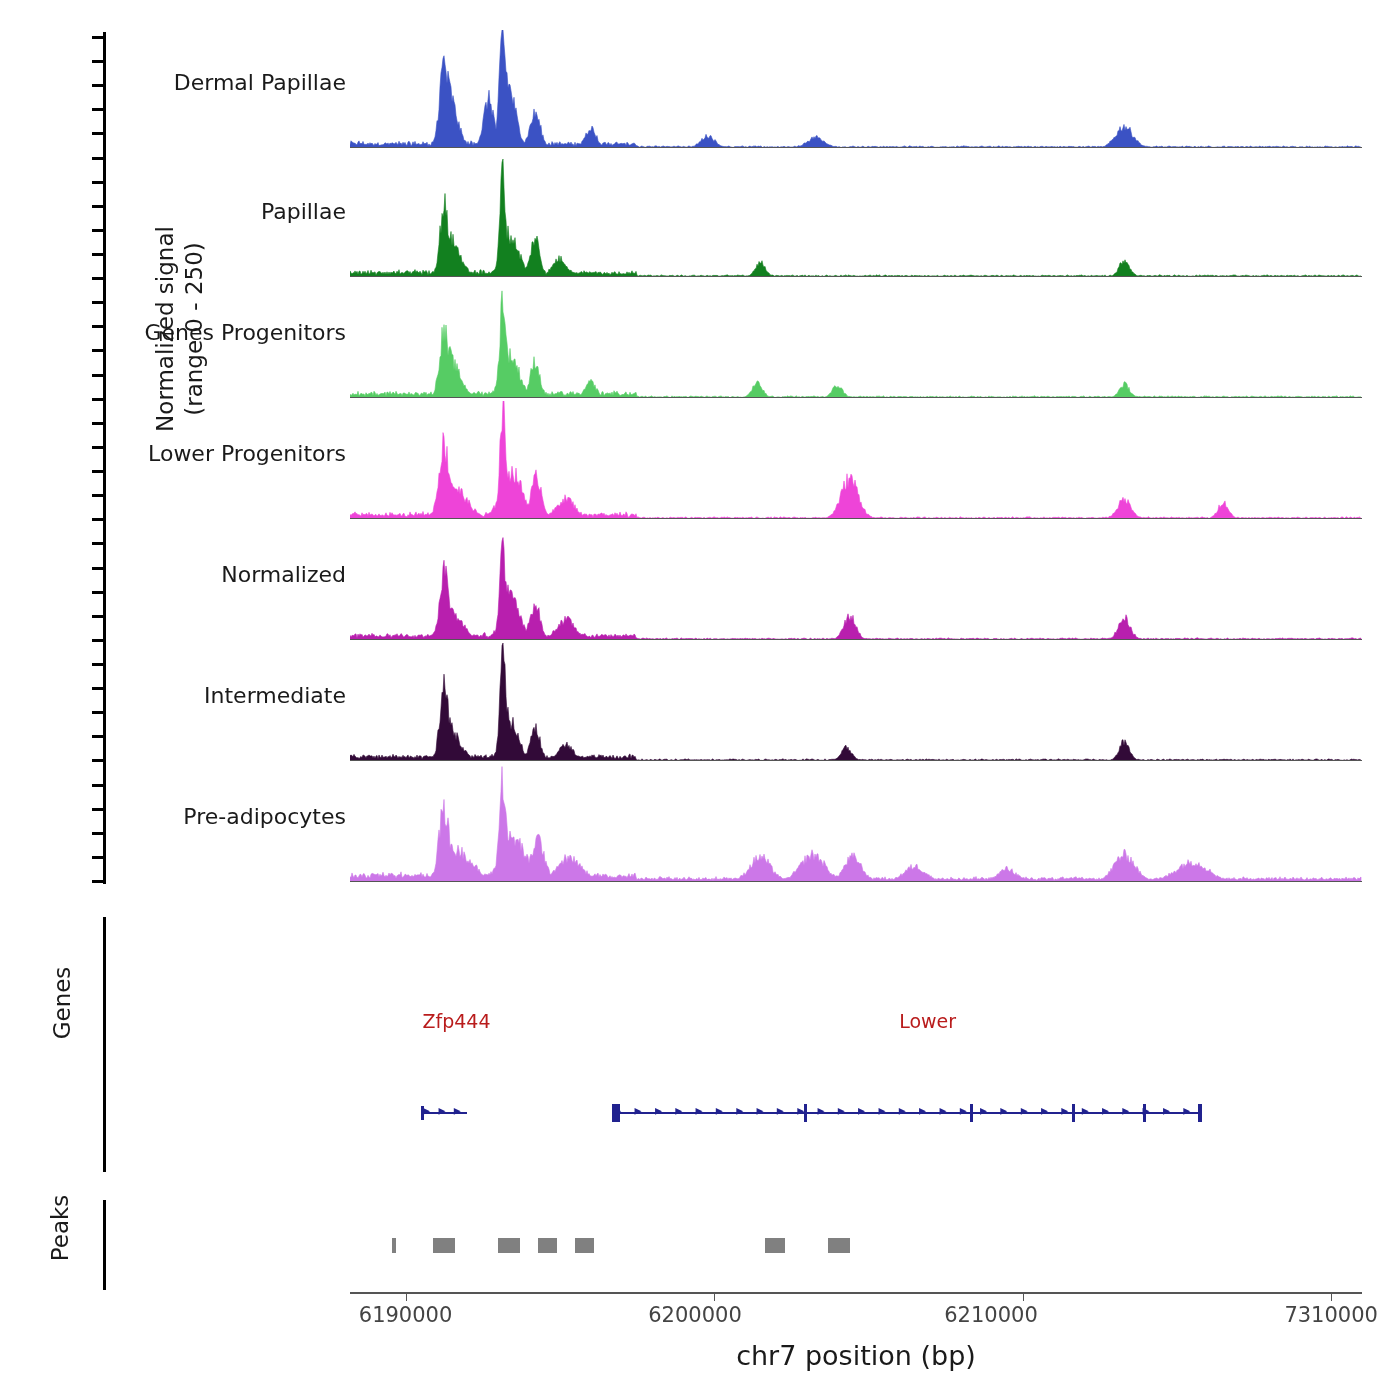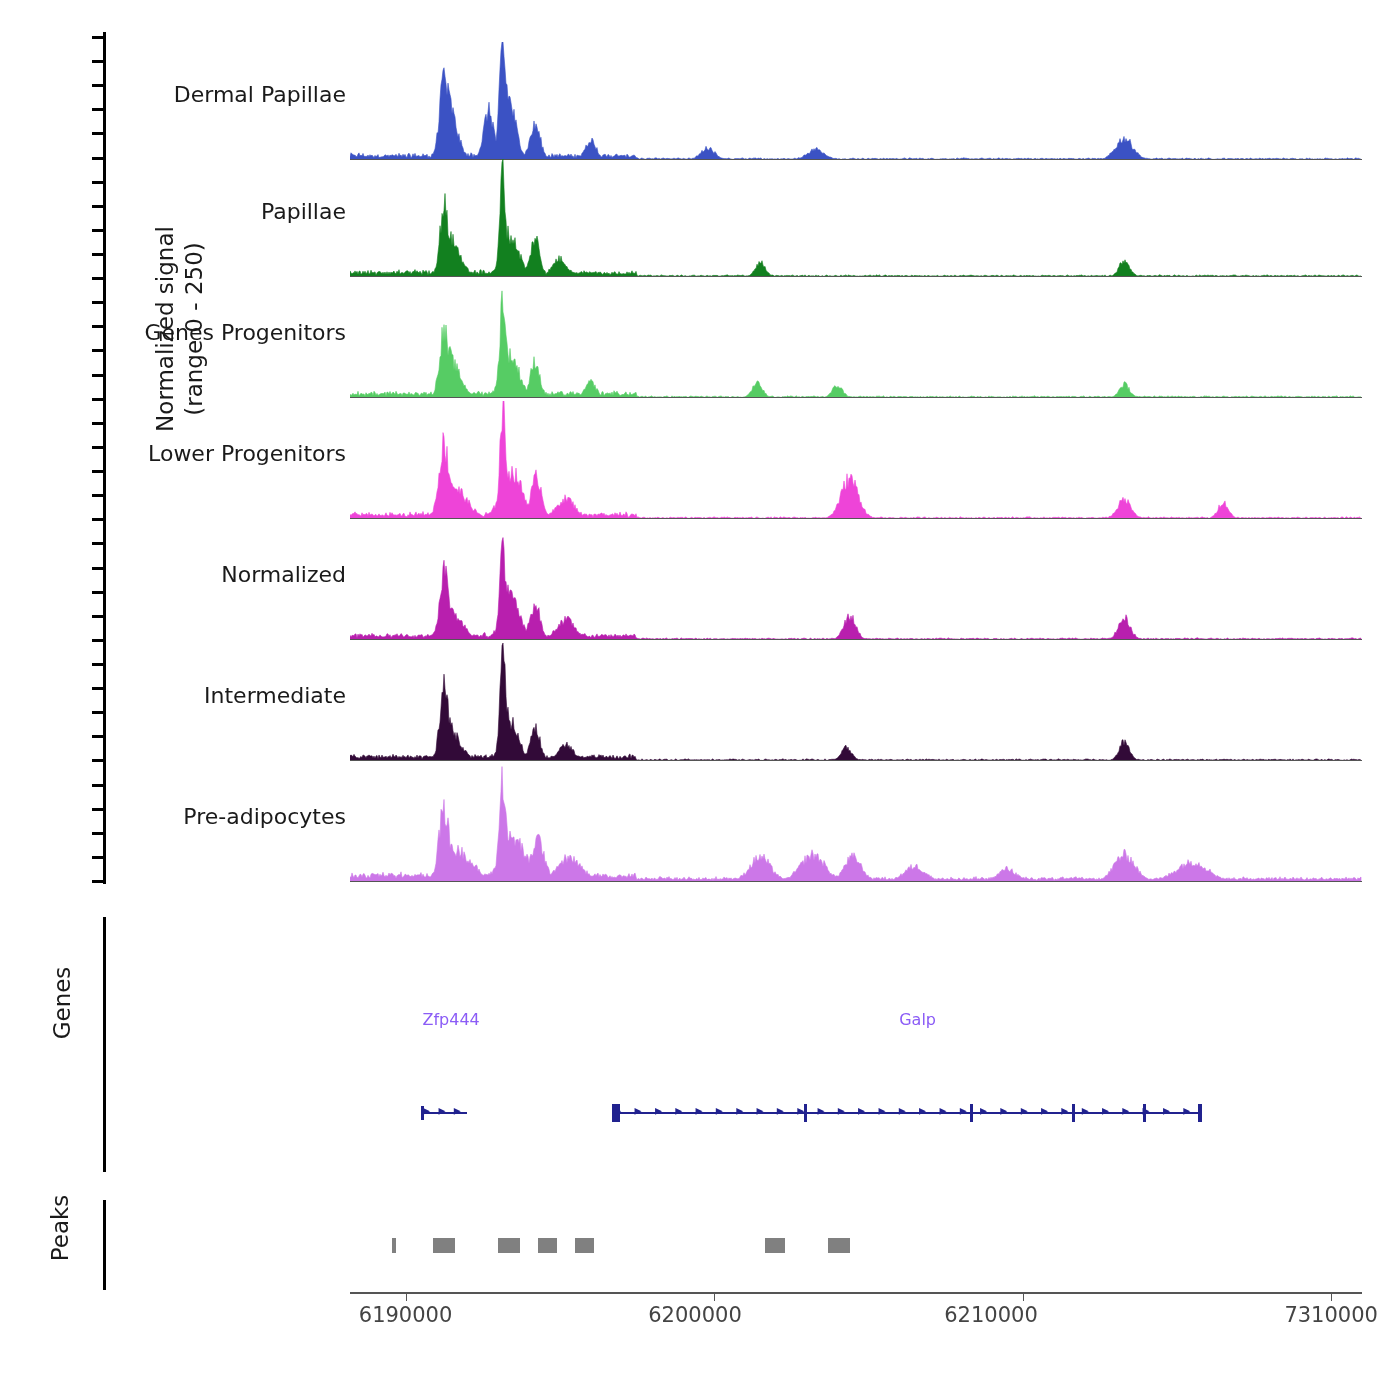--- a/index.html
+++ b/index.html
@@ -107,22 +107,22 @@
   
   .gene-panel {
     position: absolute;
     left: 350px;
     top: 910px;
     width: 1012px;
     height: 265px;
   }
   .gene-name {
     position: absolute;
-    font-size: 16px;
-    color: #8b5cf6;
+    font-size: 19px;
+    color: #b91c1c;
     white-space: nowrap;
   }
   .gene-model {
     position: absolute;
     height: 26px;
   }
   .gene-line {
     position: absolute;
     left: 0;
     top: 12px;
@@ -243,21 +243,21 @@
       <div class="tickmark" style="left: 92px; top: 735.314px;"></div>
       <div class="tickmark" style="left: 92px; top: 759.429px;"></div>
       <div class="tickmark" style="left: 92px; top: 783.543px;"></div>
       <div class="tickmark" style="left: 92px; top: 807.657px;"></div>
       <div class="tickmark" style="left: 92px; top: 831.771px;"></div>
       <div class="tickmark" style="left: 92px; top: 855.886px;"></div>
       <div class="tickmark" style="left: 92px; top: 880px;"></div>
     </div>
 
   <div id="tracks">
-      <div class="track" style="top: 42px;">
+      <div class="track" style="top: 30px;">
         <div class="track-label">Dermal Papillae</div>
         <svg class="track-canvas" viewBox="0 0 1012 118" preserveAspectRatio="none">
           <path d="M 0 118 L 0 114.69 L 1 110.77 L 2 112.12 L 3 112.42 L 4 113.34 L 5 113.05 L 6 114.49 L 7 114.80 L 8 112.15 L 9 110.87 L 10 113.98 L 11 112.97 L 12 114.07 L 13 111.38 L 14 114.34 L 15 114.62 L 16 114.16 L 17 114.53 L 18 113.05 L 19 114.78 L 20 112.66 L 21 113.97 L 22 113.00 L 23 114.46 L 24 115.42 L 25 113.42 L 26 114.50 L 27 114.04 L 28 112.57 L 29 115.82 L 30 115.09 L 31 115.20 L 32 114.61 L 33 114.89 L 34 114.12 L 35 112.70 L 36 113.36 L 37 113.99 L 38 112.90 L 39 114.67 L 40 113.09 L 41 113.77 L 42 112.81 L 43 113.08 L 44 114.08 L 45 113.53 L 46 112.35 L 47 113.91 L 48 114.45 L 49 111.19 L 50 113.66 L 51 113.05 L 52 114.64 L 53 112.25 L 54 113.76 L 55 112.40 L 56 114.77 L 57 115.47 L 58 112.07 L 59 111.14 L 60 112.69 L 61 115.66 L 62 114.48 L 63 111.80 L 64 114.13 L 65 111.37 L 66 114.38 L 67 114.01 L 68 113.89 L 69 113.38 L 70 115.09 L 71 114.28 L 72 114.53 L 73 111.71 L 74 113.67 L 75 113.52 L 76 113.51 L 77 112.19 L 78 115.64 L 79 113.94 L 80 115.39 L 81 115.11 L 82 111.75 L 83 112.35 L 84 109.56 L 85 106.91 L 86 100.54 L 87 90.58 L 88 91.33 L 89 79.61 L 90 56.82 L 91 42.80 L 92 37.36 L 93 28.35 L 94 25.75 L 95 34.30 L 96 41.43 L 97 53.30 L 98 41.09 L 99 47.95 L 100 52.51 L 101 56.86 L 102 71.79 L 103 65.59 L 104 71.53 L 105 74.90 L 106 85.35 L 107 90.68 L 108 95.05 L 109 91.67 L 110 100.97 L 111 98.03 L 112 103.65 L 113 106.03 L 114 110.59 L 115 110.31 L 116 111.38 L 117 114.19 L 118 111.45 L 119 114.61 L 120 113.38 L 121 110.75 L 122 111.85 L 123 115.51 L 124 112.17 L 125 114.07 L 126 113.31 L 127 113.76 L 128 112.22 L 129 110.11 L 130 106.43 L 131 104.27 L 132 99.79 L 133 89.70 L 134 82.87 L 135 75.56 L 136 72.25 L 137 79.87 L 138 69.83 L 139 60.15 L 140 74.11 L 141 74.08 L 142 85.57 L 143 79.96 L 144 86.38 L 145 92.34 L 146 99.58 L 147 88.80 L 148 71.49 L 149 47.48 L 150 27.01 L 151 8.68 L 152 0.00 L 153 0.00 L 154 14.57 L 155 26.74 L 156 41.70 L 157 42.47 L 158 57.81 L 159 54.09 L 160 54.77 L 161 60.66 L 162 67.42 L 163 74.26 L 164 67.27 L 165 80.84 L 166 77.86 L 167 85.17 L 168 91.14 L 169 95.77 L 170 103.26 L 171 107.48 L 172 109.16 L 173 110.47 L 174 112.55 L 175 112.19 L 176 108.82 L 177 107.51 L 178 106.33 L 179 99.41 L 180 95.45 L 181 93.47 L 182 92.64 L 183 88.62 L 184 78.98 L 185 87.22 L 186 81.80 L 187 85.22 L 188 90.56 L 189 89.33 L 190 96.65 L 191 95.22 L 192 106.40 L 193 104.89 L 194 110.22 L 195 111.14 L 196 113.97 L 197 114.79 L 198 114.67 L 199 112.83 L 200 114.72 L 201 115.60 L 202 111.54 L 203 112.92 L 204 115.25 L 205 112.53 L 206 114.16 L 207 112.35 L 208 115.36 L 209 112.63 L 210 111.71 L 211 114.43 L 212 113.53 L 213 114.16 L 214 114.10 L 215 113.53 L 216 113.86 L 217 114.27 L 218 112.29 L 219 112.39 L 220 114.37 L 221 112.05 L 222 114.39 L 223 113.91 L 224 115.97 L 225 112.25 L 226 115.96 L 227 113.19 L 228 113.46 L 229 113.81 L 230 113.84 L 231 114.14 L 232 111.16 L 233 110.13 L 234 108.23 L 235 107.20 L 236 102.93 L 237 104.56 L 238 103.55 L 239 100.38 L 240 101.07 L 241 100.51 L 242 96.01 L 243 97.72 L 244 102.21 L 245 104.66 L 246 107.60 L 247 105.50 L 248 110.70 L 249 112.79 L 250 113.04 L 251 114.82 L 252 115.03 L 253 112.83 L 254 112.94 L 255 111.98 L 256 113.66 L 257 114.75 L 258 112.49 L 259 113.02 L 260 115.25 L 261 113.38 L 262 115.46 L 263 114.49 L 264 114.30 L 265 113.23 L 266 112.28 L 267 112.19 L 268 114.17 L 269 113.80 L 270 113.94 L 271 113.10 L 272 113.73 L 273 113.62 L 274 113.49 L 275 113.21 L 276 115.40 L 277 112.14 L 278 113.21 L 279 115.06 L 280 115.28 L 281 114.23 L 282 114.00 L 283 113.32 L 284 113.14 L 285 113.63 L 286 115.47 L 287 115.87 L 288 116.10 L 289 117.01 L 290 117.19 L 291 116.35 L 292 115.95 L 293 116.65 L 294 116.69 L 295 117.48 L 296 117.10 L 297 116.54 L 298 116.10 L 299 116.44 L 300 115.94 L 301 117.15 L 302 116.52 L 303 116.88 L 304 116.78 L 305 115.79 L 306 115.96 L 307 116.02 L 308 117.38 L 309 115.96 L 310 117.39 L 311 116.66 L 312 116.60 L 313 115.95 L 314 116.23 L 315 116.83 L 316 116.84 L 317 116.21 L 318 116.58 L 319 116.56 L 320 116.74 L 321 117.00 L 322 116.83 L 323 116.74 L 324 115.94 L 325 116.76 L 326 116.84 L 327 116.61 L 328 115.86 L 329 116.19 L 330 116.66 L 331 116.74 L 332 117.28 L 333 116.42 L 334 116.39 L 335 116.95 L 336 116.89 L 337 117.36 L 338 116.31 L 339 115.91 L 340 116.46 L 341 117.02 L 342 116.66 L 343 116.05 L 344 116.41 L 345 115.76 L 346 114.34 L 347 113.75 L 348 114.20 L 349 112.29 L 350 111.65 L 351 110.63 L 352 108.37 L 353 109.90 L 354 109.30 L 355 107.69 L 356 104.30 L 357 106.66 L 358 108.20 L 359 108.02 L 360 105.73 L 361 105.64 L 362 108.30 L 363 110.11 L 364 111.53 L 365 109.56 L 366 110.93 L 367 112.76 L 368 114.58 L 369 114.34 L 370 115.49 L 371 115.94 L 372 116.02 L 373 116.56 L 374 116.40 L 375 116.73 L 376 116.45 L 377 116.88 L 378 116.17 L 379 116.02 L 380 116.77 L 381 117.05 L 382 117.20 L 383 117.42 L 384 117.20 L 385 116.17 L 386 117.00 L 387 116.13 L 388 116.91 L 389 116.24 L 390 117.13 L 391 116.09 L 392 116.41 L 393 115.75 L 394 117.28 L 395 116.70 L 396 116.77 L 397 117.17 L 398 117.43 L 399 116.08 L 400 116.30 L 401 116.48 L 402 117.04 L 403 115.91 L 404 116.39 L 405 115.85 L 406 116.34 L 407 116.89 L 408 116.02 L 409 116.35 L 410 116.52 L 411 115.85 L 412 117.41 L 413 117.49 L 414 116.54 L 415 116.83 L 416 117.51 L 417 116.57 L 418 117.01 L 419 117.26 L 420 116.58 L 421 117.21 L 422 116.40 L 423 117.22 L 424 116.96 L 425 116.92 L 426 117.08 L 427 117.06 L 428 116.20 L 429 117.37 L 430 117.30 L 431 116.64 L 432 116.91 L 433 116.70 L 434 116.37 L 435 116.75 L 436 117.35 L 437 116.91 L 438 116.62 L 439 116.69 L 440 116.96 L 441 117.10 L 442 116.99 L 443 117.00 L 444 116.57 L 445 115.91 L 446 116.88 L 447 116.85 L 448 115.74 L 449 115.86 L 450 116.15 L 451 115.65 L 452 115.42 L 453 114.53 L 454 112.99 L 455 112.99 L 456 113.20 L 457 111.73 L 458 111.10 L 459 111.76 L 460 110.74 L 461 108.73 L 462 106.92 L 463 108.89 L 464 106.67 L 465 108.42 L 466 106.07 L 467 105.50 L 468 107.91 L 469 107.67 L 470 108.10 L 471 109.90 L 472 110.64 L 473 111.62 L 474 110.75 L 475 112.34 L 476 112.99 L 477 114.22 L 478 113.88 L 479 114.98 L 480 114.99 L 481 115.25 L 482 115.76 L 483 116.45 L 484 116.50 L 485 116.41 L 486 116.35 L 487 116.82 L 488 117.32 L 489 116.45 L 490 117.13 L 491 117.49 L 492 117.35 L 493 116.65 L 494 117.25 L 495 116.50 L 496 117.33 L 497 117.40 L 498 117.29 L 499 117.18 L 500 116.48 L 501 116.77 L 502 116.57 L 503 115.93 L 504 116.55 L 505 116.79 L 506 117.25 L 507 117.33 L 508 116.17 L 509 117.17 L 510 117.04 L 511 117.28 L 512 116.48 L 513 116.11 L 514 116.88 L 515 117.22 L 516 117.32 L 517 117.15 L 518 116.06 L 519 116.69 L 520 117.03 L 521 116.96 L 522 116.56 L 523 116.24 L 524 116.83 L 525 116.10 L 526 116.77 L 527 116.49 L 528 117.23 L 529 117.36 L 530 116.71 L 531 116.62 L 532 117.36 L 533 116.48 L 534 116.13 L 535 117.21 L 536 116.80 L 537 116.36 L 538 116.97 L 539 116.89 L 540 116.25 L 541 117.10 L 542 116.43 L 543 116.75 L 544 116.54 L 545 117.18 L 546 116.45 L 547 116.44 L 548 117.16 L 549 117.06 L 550 117.30 L 551 116.83 L 552 117.18 L 553 116.30 L 554 116.40 L 555 115.84 L 556 116.83 L 557 117.25 L 558 117.11 L 559 116.06 L 560 115.84 L 561 116.62 L 562 116.53 L 563 117.18 L 564 116.29 L 565 117.02 L 566 116.20 L 567 116.58 L 568 117.41 L 569 116.33 L 570 116.13 L 571 116.47 L 572 116.69 L 573 116.13 L 574 117.23 L 575 117.22 L 576 117.08 L 577 117.44 L 578 116.37 L 579 117.25 L 580 116.71 L 581 116.37 L 582 116.25 L 583 116.60 L 584 117.01 L 585 117.36 L 586 117.27 L 587 117.23 L 588 117.19 L 589 117.40 L 590 116.91 L 591 116.75 L 592 116.97 L 593 116.38 L 594 117.08 L 595 116.51 L 596 116.71 L 597 117.06 L 598 117.27 L 599 117.22 L 600 116.65 L 601 117.35 L 602 116.40 L 603 117.27 L 604 116.36 L 605 117.50 L 606 117.29 L 607 115.81 L 608 116.67 L 609 116.62 L 610 117.19 L 611 115.97 L 612 116.57 L 613 116.12 L 614 115.69 L 615 116.38 L 616 116.05 L 617 116.54 L 618 116.51 L 619 116.54 L 620 117.39 L 621 116.69 L 622 116.88 L 623 116.87 L 624 117.29 L 625 116.40 L 626 117.00 L 627 116.48 L 628 117.34 L 629 116.89 L 630 116.59 L 631 116.21 L 632 115.97 L 633 116.47 L 634 116.88 L 635 116.88 L 636 116.89 L 637 116.74 L 638 116.39 L 639 116.42 L 640 116.06 L 641 116.63 L 642 117.32 L 643 117.08 L 644 116.32 L 645 117.46 L 646 116.54 L 647 117.32 L 648 115.94 L 649 115.98 L 650 116.59 L 651 117.39 L 652 116.22 L 653 116.39 L 654 117.31 L 655 116.60 L 656 116.60 L 657 116.39 L 658 116.82 L 659 116.99 L 660 116.58 L 661 117.18 L 662 117.27 L 663 117.33 L 664 116.38 L 665 117.20 L 666 116.43 L 667 116.64 L 668 116.25 L 669 116.33 L 670 116.68 L 671 116.48 L 672 116.39 L 673 117.34 L 674 116.54 L 675 116.31 L 676 116.89 L 677 116.76 L 678 116.10 L 679 116.42 L 680 116.97 L 681 116.30 L 682 117.26 L 683 117.27 L 684 116.90 L 685 116.24 L 686 116.71 L 687 117.43 L 688 116.53 L 689 117.52 L 690 116.60 L 691 116.54 L 692 116.16 L 693 116.61 L 694 117.14 L 695 116.88 L 696 116.37 L 697 116.63 L 698 116.92 L 699 116.69 L 700 117.03 L 701 116.52 L 702 116.57 L 703 116.75 L 704 116.89 L 705 116.58 L 706 117.44 L 707 116.39 L 708 117.12 L 709 117.24 L 710 116.03 L 711 116.87 L 712 117.14 L 713 116.76 L 714 116.33 L 715 116.88 L 716 116.86 L 717 117.09 L 718 116.85 L 719 116.01 L 720 116.83 L 721 116.14 L 722 116.84 L 723 116.47 L 724 116.68 L 725 117.21 L 726 116.99 L 727 117.32 L 728 116.94 L 729 116.28 L 730 116.58 L 731 116.94 L 732 117.36 L 733 116.15 L 734 117.04 L 735 117.34 L 736 116.56 L 737 116.78 L 738 116.02 L 739 116.20 L 740 116.67 L 741 117.40 L 742 116.48 L 743 116.29 L 744 116.73 L 745 116.15 L 746 117.06 L 747 117.06 L 748 116.17 L 749 116.65 L 750 116.85 L 751 116.20 L 752 116.88 L 753 116.72 L 754 116.36 L 755 116.39 L 756 115.08 L 757 114.69 L 758 113.47 L 759 113.65 L 760 111.11 L 761 111.15 L 762 109.69 L 763 109.51 L 764 107.31 L 765 107.47 L 766 106.07 L 767 105.80 L 768 100.78 L 769 101.09 L 770 96.58 L 771 100.71 L 772 101.04 L 773 97.78 L 774 94.40 L 775 100.57 L 776 96.57 L 777 99.58 L 778 98.96 L 779 99.09 L 780 97.15 L 781 101.73 L 782 106.51 L 783 107.51 L 784 107.21 L 785 107.44 L 786 110.34 L 787 111.03 L 788 110.61 L 789 112.68 L 790 112.99 L 791 114.97 L 792 115.12 L 793 115.78 L 794 115.76 L 795 116.21 L 796 116.40 L 797 116.15 L 798 116.66 L 799 116.63 L 800 116.86 L 801 117.23 L 802 117.16 L 803 117.00 L 804 116.40 L 805 116.92 L 806 116.10 L 807 116.02 L 808 117.30 L 809 116.46 L 810 116.66 L 811 116.43 L 812 116.08 L 813 116.91 L 814 117.31 L 815 116.66 L 816 117.26 L 817 116.82 L 818 116.43 L 819 115.98 L 820 116.37 L 821 116.83 L 822 116.90 L 823 116.51 L 824 116.75 L 825 116.45 L 826 116.68 L 827 117.00 L 828 116.81 L 829 117.19 L 830 116.58 L 831 117.18 L 832 116.12 L 833 116.42 L 834 117.41 L 835 116.81 L 836 116.34 L 837 115.96 L 838 116.87 L 839 116.11 L 840 116.66 L 841 116.76 L 842 117.06 L 843 117.32 L 844 116.87 L 845 116.12 L 846 117.16 L 847 117.45 L 848 116.45 L 849 117.12 L 850 117.03 L 851 115.92 L 852 116.88 L 853 116.65 L 854 117.14 L 855 117.34 L 856 116.44 L 857 117.25 L 858 115.93 L 859 116.06 L 860 116.59 L 861 116.78 L 862 117.39 L 863 117.27 L 864 117.44 L 865 117.23 L 866 117.14 L 867 116.92 L 868 116.63 L 869 117.34 L 870 116.75 L 871 117.38 L 872 116.38 L 873 116.45 L 874 116.05 L 875 116.43 L 876 117.46 L 877 117.03 L 878 116.62 L 879 116.45 L 880 116.66 L 881 116.41 L 882 116.85 L 883 116.81 L 884 117.26 L 885 116.68 L 886 116.53 L 887 117.11 L 888 116.05 L 889 117.32 L 890 116.99 L 891 116.50 L 892 116.62 L 893 116.45 L 894 117.34 L 895 117.37 L 896 116.43 L 897 116.61 L 898 116.80 L 899 117.26 L 900 116.27 L 901 116.04 L 902 117.14 L 903 116.84 L 904 117.38 L 905 116.55 L 906 116.94 L 907 116.57 L 908 117.36 L 909 116.40 L 910 116.05 L 911 116.91 L 912 116.87 L 913 116.31 L 914 117.40 L 915 116.38 L 916 116.91 L 917 116.67 L 918 116.43 L 919 116.49 L 920 116.08 L 921 117.30 L 922 116.64 L 923 116.70 L 924 116.48 L 925 117.00 L 926 116.26 L 927 116.40 L 928 116.52 L 929 116.69 L 930 117.00 L 931 116.87 L 932 117.42 L 933 115.92 L 934 116.29 L 935 116.67 L 936 117.08 L 937 116.43 L 938 117.21 L 939 117.23 L 940 116.93 L 941 116.26 L 942 116.67 L 943 115.98 L 944 117.07 L 945 116.38 L 946 117.06 L 947 117.49 L 948 117.37 L 949 117.35 L 950 116.41 L 951 117.13 L 952 116.52 L 953 117.10 L 954 117.34 L 955 117.31 L 956 116.73 L 957 115.92 L 958 117.28 L 959 116.45 L 960 116.14 L 961 117.49 L 962 116.68 L 963 117.17 L 964 117.50 L 965 116.71 L 966 117.52 L 967 116.66 L 968 116.87 L 969 117.28 L 970 116.48 L 971 117.37 L 972 116.95 L 973 117.02 L 974 117.41 L 975 115.87 L 976 116.53 L 977 116.20 L 978 116.45 L 979 116.78 L 980 116.75 L 981 116.86 L 982 116.71 L 983 117.50 L 984 117.24 L 985 116.98 L 986 116.73 L 987 117.40 L 988 117.30 L 989 116.85 L 990 116.64 L 991 117.04 L 992 116.60 L 993 116.39 L 994 117.36 L 995 116.30 L 996 117.41 L 997 115.98 L 998 115.90 L 999 117.03 L 1000 116.20 L 1001 116.83 L 1002 116.18 L 1003 117.29 L 1004 117.28 L 1005 116.22 L 1006 115.85 L 1007 116.67 L 1008 116.18 L 1009 116.46 L 1010 116.91 L 1011 117.13 L 1011 118 Z" fill="#3b52c4" stroke="#3b52c4" stroke-width="0.6"></path>
         </svg>
         <div class="baseline"></div>
       </div>
       <div class="track" style="top: 159px;">
         <div class="track-label">Papillae</div>
         <svg class="track-canvas" viewBox="0 0 1012 118" preserveAspectRatio="none">
           <path d="M 0 118 L 0 111.93 L 1 113.81 L 2 114.81 L 3 113.76 L 4 113.91 L 5 111.91 L 6 113.76 L 7 112.34 L 8 115.19 L 9 112.32 L 10 112.02 L 11 115.37 L 12 114.50 L 13 112.17 L 14 114.34 L 15 112.16 L 16 114.39 L 17 113.98 L 18 111.43 L 19 114.94 L 20 114.52 L 21 111.17 L 22 113.67 L 23 113.55 L 24 113.63 L 25 112.79 L 26 116.12 L 27 113.98 L 28 112.76 L 29 112.81 L 30 112.39 L 31 113.87 L 32 114.52 L 33 113.16 L 34 114.66 L 35 113.04 L 36 115.22 L 37 112.76 L 38 115.16 L 39 112.98 L 40 114.99 L 41 112.96 L 42 114.27 L 43 113.00 L 44 112.11 L 45 114.22 L 46 114.82 L 47 112.16 L 48 113.58 L 49 110.67 L 50 114.97 L 51 114.35 L 52 113.13 L 53 114.15 L 54 114.20 L 55 113.14 L 56 112.28 L 57 111.72 L 58 111.93 L 59 113.72 L 60 112.48 L 61 114.96 L 62 113.50 L 63 112.52 L 64 112.46 L 65 110.55 L 66 113.52 L 67 111.70 L 68 113.29 L 69 113.78 L 70 112.16 L 71 113.65 L 72 115.74 L 73 111.09 L 74 113.06 L 75 112.78 L 76 111.40 L 77 113.01 L 78 115.92 L 79 111.54 L 80 115.27 L 81 114.45 L 82 113.27 L 83 112.21 L 84 113.60 L 85 109.77 L 86 108.20 L 87 103.68 L 88 93.92 L 89 85.45 L 90 66.74 L 91 74.52 L 92 54.39 L 93 58.07 L 94 51.28 L 95 34.50 L 96 57.05 L 97 51.22 L 98 75.89 L 99 78.92 L 100 80.49 L 101 72.47 L 102 86.83 L 103 75.22 L 104 86.47 L 105 88.13 L 106 86.48 L 107 87.67 L 108 88.67 L 109 95.98 L 110 97.42 L 111 96.06 L 112 103.74 L 113 102.73 L 114 104.95 L 115 107.06 L 116 107.46 L 117 108.19 L 118 109.50 L 119 113.19 L 120 112.93 L 121 113.45 L 122 113.01 L 123 114.40 L 124 112.86 L 125 111.06 L 126 114.99 L 127 112.89 L 128 114.00 L 129 115.43 L 130 110.95 L 131 110.81 L 132 115.32 L 133 111.47 L 134 111.38 L 135 114.40 L 136 114.19 L 137 114.47 L 138 114.59 L 139 112.75 L 140 114.58 L 141 114.04 L 142 112.60 L 143 112.07 L 144 111.16 L 145 110.29 L 146 107.18 L 147 101.26 L 148 87.65 L 149 71.01 L 150 54.48 L 151 19.44 L 152 3.30 L 153 0.00 L 154 28.82 L 155 52.80 L 156 61.52 L 157 80.55 L 158 66.91 L 159 79.50 L 160 85.48 L 161 76.49 L 162 84.77 L 163 80.75 L 164 84.73 L 165 78.63 L 166 90.51 L 167 90.67 L 168 92.44 L 169 91.77 L 170 100.47 L 171 95.30 L 172 100.38 L 173 102.75 L 174 105.09 L 175 109.41 L 176 108.19 L 177 107.65 L 178 103.84 L 179 101.34 L 180 96.38 L 181 96.54 L 182 83.07 L 183 82.79 L 184 86.87 L 185 79.28 L 186 81.39 L 187 77.02 L 188 81.95 L 189 89.44 L 190 96.75 L 191 101.31 L 192 106.07 L 193 109.66 L 194 111.49 L 195 111.79 L 196 115.44 L 197 113.43 L 198 113.63 L 199 109.96 L 200 111.31 L 201 108.31 L 202 107.93 L 203 105.50 L 204 104.20 L 205 104.73 L 206 99.89 L 207 102.90 L 208 102.36 L 209 96.59 L 210 103.38 L 211 97.12 L 212 102.39 L 213 102.98 L 214 104.55 L 215 105.56 L 216 107.54 L 217 107.51 L 218 110.25 L 219 110.61 L 220 111.72 L 221 111.03 L 222 113.22 L 223 113.10 L 224 113.77 L 225 113.69 L 226 114.20 L 227 113.43 L 228 114.96 L 229 113.61 L 230 114.28 L 231 112.62 L 232 112.98 L 233 114.48 L 234 111.65 L 235 113.35 L 236 113.45 L 237 112.83 L 238 114.33 L 239 113.38 L 240 112.64 L 241 113.86 L 242 113.85 L 243 113.47 L 244 113.40 L 245 113.31 L 246 112.45 L 247 114.73 L 248 113.29 L 249 113.64 L 250 113.01 L 251 113.60 L 252 115.25 L 253 115.24 L 254 113.61 L 255 113.77 L 256 114.99 L 257 113.36 L 258 115.10 L 259 114.11 L 260 115.73 L 261 114.88 L 262 113.14 L 263 114.54 L 264 113.16 L 265 112.66 L 266 114.86 L 267 115.02 L 268 115.26 L 269 112.62 L 270 114.65 L 271 114.65 L 272 115.16 L 273 114.51 L 274 114.86 L 275 114.93 L 276 114.95 L 277 112.82 L 278 114.82 L 279 113.17 L 280 114.81 L 281 113.74 L 282 111.77 L 283 114.16 L 284 113.93 L 285 114.61 L 286 112.34 L 287 116.07 L 288 117.16 L 289 116.81 L 290 116.16 L 291 116.43 L 292 116.75 L 293 116.86 L 294 116.48 L 295 116.17 L 296 116.91 L 297 116.86 L 298 115.93 L 299 116.22 L 300 116.36 L 301 115.96 L 302 117.15 L 303 117.12 L 304 116.78 L 305 117.00 L 306 116.84 L 307 116.42 L 308 116.74 L 309 117.02 L 310 117.13 L 311 115.67 L 312 116.53 L 313 116.27 L 314 116.97 L 315 116.40 L 316 117.19 L 317 116.78 L 318 117.35 L 319 116.74 L 320 116.19 L 321 116.83 L 322 116.23 L 323 116.40 L 324 117.01 L 325 117.41 L 326 116.90 L 327 116.34 L 328 116.34 L 329 117.27 L 330 117.08 L 331 115.93 L 332 116.10 L 333 117.04 L 334 117.34 L 335 116.58 L 336 116.97 L 337 117.46 L 338 117.11 L 339 117.33 L 340 116.59 L 341 117.46 L 342 116.00 L 343 116.63 L 344 115.85 L 345 116.71 L 346 117.11 L 347 117.17 L 348 116.79 L 349 117.09 L 350 116.80 L 351 116.12 L 352 116.64 L 353 116.63 L 354 116.98 L 355 117.33 L 356 116.89 L 357 116.34 L 358 116.55 L 359 117.37 L 360 116.42 L 361 117.22 L 362 117.01 L 363 116.23 L 364 116.57 L 365 116.33 L 366 116.59 L 367 116.34 L 368 116.77 L 369 117.38 L 370 116.97 L 371 116.99 L 372 116.53 L 373 116.84 L 374 116.66 L 375 116.31 L 376 116.36 L 377 115.84 L 378 116.11 L 379 117.09 L 380 116.47 L 381 116.89 L 382 116.48 L 383 116.83 L 384 116.92 L 385 116.27 L 386 117.04 L 387 116.23 L 388 115.88 L 389 116.54 L 390 116.25 L 391 116.80 L 392 116.07 L 393 116.15 L 394 116.54 L 395 117.44 L 396 116.78 L 397 116.96 L 398 116.82 L 399 116.60 L 400 116.33 L 401 115.03 L 402 114.44 L 403 112.28 L 404 111.91 L 405 109.82 L 406 109.71 L 407 105.20 L 408 107.16 L 409 102.45 L 410 104.11 L 411 104.34 L 412 101.69 L 413 106.19 L 414 108.21 L 415 107.33 L 416 111.23 L 417 112.61 L 418 113.54 L 419 113.99 L 420 115.67 L 421 116.14 L 422 116.09 L 423 116.10 L 424 116.93 L 425 117.32 L 426 116.33 L 427 116.46 L 428 116.56 L 429 116.77 L 430 117.17 L 431 116.40 L 432 116.48 L 433 116.95 L 434 117.22 L 435 116.16 L 436 117.29 L 437 115.97 L 438 117.27 L 439 116.02 L 440 117.30 L 441 116.25 L 442 116.63 L 443 115.80 L 444 117.55 L 445 116.71 L 446 117.43 L 447 116.08 L 448 117.33 L 449 117.42 L 450 116.58 L 451 116.86 L 452 116.10 L 453 116.58 L 454 117.17 L 455 115.83 L 456 117.27 L 457 117.21 L 458 117.06 L 459 115.97 L 460 117.35 L 461 116.79 L 462 117.03 L 463 116.75 L 464 117.03 L 465 117.33 L 466 115.92 L 467 117.43 L 468 116.24 L 469 117.01 L 470 117.28 L 471 117.53 L 472 116.50 L 473 117.28 L 474 117.39 L 475 117.05 L 476 116.22 L 477 116.04 L 478 117.04 L 479 117.18 L 480 116.60 L 481 117.24 L 482 116.99 L 483 117.30 L 484 116.91 L 485 116.45 L 486 116.37 L 487 117.09 L 488 117.07 L 489 117.37 L 490 117.11 L 491 115.90 L 492 116.90 L 493 117.21 L 494 116.37 L 495 116.65 L 496 115.69 L 497 117.21 L 498 116.60 L 499 115.80 L 500 116.82 L 501 116.52 L 502 117.32 L 503 116.38 L 504 116.49 L 505 116.70 L 506 117.37 L 507 116.89 L 508 117.26 L 509 117.31 L 510 116.78 L 511 117.28 L 512 116.88 L 513 116.91 L 514 116.88 L 515 116.32 L 516 116.49 L 517 117.26 L 518 116.48 L 519 116.71 L 520 115.82 L 521 116.67 L 522 117.10 L 523 116.64 L 524 116.25 L 525 117.13 L 526 116.24 L 527 115.81 L 528 117.10 L 529 115.74 L 530 116.49 L 531 117.33 L 532 117.33 L 533 116.89 L 534 116.60 L 535 116.07 L 536 116.04 L 537 117.11 L 538 117.20 L 539 116.31 L 540 117.05 L 541 116.62 L 542 116.57 L 543 116.86 L 544 117.27 L 545 116.13 L 546 117.36 L 547 116.14 L 548 116.76 L 549 116.25 L 550 116.81 L 551 117.25 L 552 116.27 L 553 117.11 L 554 117.29 L 555 116.56 L 556 116.47 L 557 116.49 L 558 117.20 L 559 117.13 L 560 117.17 L 561 116.81 L 562 115.95 L 563 116.94 L 564 117.03 L 565 116.07 L 566 117.10 L 567 116.35 L 568 117.17 L 569 116.40 L 570 116.71 L 571 116.95 L 572 116.84 L 573 117.25 L 574 116.89 L 575 116.22 L 576 117.30 L 577 117.09 L 578 116.50 L 579 116.57 L 580 117.34 L 581 116.95 L 582 116.99 L 583 116.77 L 584 117.11 L 585 116.79 L 586 117.29 L 587 116.41 L 588 116.39 L 589 117.51 L 590 117.03 L 591 117.16 L 592 117.14 L 593 116.95 L 594 116.37 L 595 116.19 L 596 117.06 L 597 116.78 L 598 116.55 L 599 117.49 L 600 116.82 L 601 116.59 L 602 116.69 L 603 117.33 L 604 116.79 L 605 115.93 L 606 116.91 L 607 117.09 L 608 117.37 L 609 116.89 L 610 116.58 L 611 116.56 L 612 117.04 L 613 116.02 L 614 116.29 L 615 116.79 L 616 116.92 L 617 116.70 L 618 116.69 L 619 116.48 L 620 116.30 L 621 116.10 L 622 116.37 L 623 116.57 L 624 116.69 L 625 117.10 L 626 116.78 L 627 116.71 L 628 116.86 L 629 116.90 L 630 117.33 L 631 116.55 L 632 117.12 L 633 117.24 L 634 116.49 L 635 116.26 L 636 116.48 L 637 116.70 L 638 117.17 L 639 117.10 L 640 117.01 L 641 116.74 L 642 116.33 L 643 116.59 L 644 116.46 L 645 117.28 L 646 116.37 L 647 116.27 L 648 116.54 L 649 117.32 L 650 117.36 L 651 116.29 L 652 116.34 L 653 117.04 L 654 117.29 L 655 117.18 L 656 116.46 L 657 116.65 L 658 116.87 L 659 116.71 L 660 116.96 L 661 116.51 L 662 117.25 L 663 116.09 L 664 116.01 L 665 116.63 L 666 116.76 L 667 117.32 L 668 117.06 L 669 117.39 L 670 116.52 L 671 116.30 L 672 117.16 L 673 117.17 L 674 116.46 L 675 116.83 L 676 117.01 L 677 116.06 L 678 117.13 L 679 116.27 L 680 116.78 L 681 116.86 L 682 117.10 L 683 116.14 L 684 117.04 L 685 117.04 L 686 116.96 L 687 117.35 L 688 116.91 L 689 117.05 L 690 117.43 L 691 116.77 L 692 116.13 L 693 116.29 L 694 116.87 L 695 116.45 L 696 116.62 L 697 116.86 L 698 116.50 L 699 116.28 L 700 116.57 L 701 116.91 L 702 117.35 L 703 116.55 L 704 116.61 L 705 116.58 L 706 117.46 L 707 116.88 L 708 116.71 L 709 116.77 L 710 116.39 L 711 116.61 L 712 116.87 L 713 116.60 L 714 117.36 L 715 117.25 L 716 117.07 L 717 115.80 L 718 116.42 L 719 116.66 L 720 117.36 L 721 116.54 L 722 116.96 L 723 117.38 L 724 116.44 L 725 116.93 L 726 116.86 L 727 116.26 L 728 116.87 L 729 116.29 L 730 116.25 L 731 116.37 L 732 115.83 L 733 117.13 L 734 116.50 L 735 116.60 L 736 117.09 L 737 117.26 L 738 116.64 L 739 116.95 L 740 117.27 L 741 116.54 L 742 116.19 L 743 117.46 L 744 116.55 L 745 117.13 L 746 116.15 L 747 116.83 L 748 116.43 L 749 117.21 L 750 116.50 L 751 117.33 L 752 116.14 L 753 116.65 L 754 117.15 L 755 115.85 L 756 117.38 L 757 117.28 L 758 117.41 L 759 116.81 L 760 116.08 L 761 116.48 L 762 116.96 L 763 116.36 L 764 115.30 L 765 114.15 L 766 113.87 L 767 112.94 L 768 109.30 L 769 107.97 L 770 103.98 L 771 103.84 L 772 105.56 L 773 101.85 L 774 104.33 L 775 100.79 L 776 103.85 L 777 103.32 L 778 105.22 L 779 106.57 L 780 110.34 L 781 110.17 L 782 112.88 L 783 113.12 L 784 114.71 L 785 114.92 L 786 116.09 L 787 116.70 L 788 116.86 L 789 116.65 L 790 116.29 L 791 116.35 L 792 116.56 L 793 117.12 L 794 116.45 L 795 117.27 L 796 117.16 L 797 116.84 L 798 116.32 L 799 116.91 L 800 116.09 L 801 117.14 L 802 116.97 L 803 117.23 L 804 116.53 L 805 116.49 L 806 116.43 L 807 117.15 L 808 116.91 L 809 115.73 L 810 115.94 L 811 116.35 L 812 116.86 L 813 117.21 L 814 116.76 L 815 116.29 L 816 117.31 L 817 116.03 L 818 116.78 L 819 116.34 L 820 116.46 L 821 117.47 L 822 117.28 L 823 117.10 L 824 115.83 L 825 116.13 L 826 116.83 L 827 117.22 L 828 116.45 L 829 116.02 L 830 116.85 L 831 116.88 L 832 117.03 L 833 116.59 L 834 116.89 L 835 117.17 L 836 117.32 L 837 116.09 L 838 117.45 L 839 117.01 L 840 117.35 L 841 117.20 L 842 117.19 L 843 116.66 L 844 117.37 L 845 117.16 L 846 115.89 L 847 116.60 L 848 117.10 L 849 116.66 L 850 115.78 L 851 117.34 L 852 116.41 L 853 116.86 L 854 116.20 L 855 116.22 L 856 116.57 L 857 116.63 L 858 115.87 L 859 116.73 L 860 116.48 L 861 116.25 L 862 116.49 L 863 116.07 L 864 117.34 L 865 116.71 L 866 116.32 L 867 116.76 L 868 117.15 L 869 117.54 L 870 116.52 L 871 117.18 L 872 116.51 L 873 116.81 L 874 116.80 L 875 117.05 L 876 117.11 L 877 116.34 L 878 117.34 L 879 116.71 L 880 116.87 L 881 116.27 L 882 116.82 L 883 115.83 L 884 116.26 L 885 115.87 L 886 116.48 L 887 117.04 L 888 117.00 L 889 117.11 L 890 117.32 L 891 116.62 L 892 116.91 L 893 116.10 L 894 117.29 L 895 116.15 L 896 116.30 L 897 116.14 L 898 116.63 L 899 116.52 L 900 117.25 L 901 117.09 L 902 117.38 L 903 116.28 L 904 117.11 L 905 117.31 L 906 116.27 L 907 117.16 L 908 116.79 L 909 117.12 L 910 117.24 L 911 116.98 L 912 116.53 L 913 116.63 L 914 116.06 L 915 116.57 L 916 116.63 L 917 115.75 L 918 116.26 L 919 117.07 L 920 116.86 L 921 116.21 L 922 117.03 L 923 117.10 L 924 117.24 L 925 115.99 L 926 117.00 L 927 116.73 L 928 116.59 L 929 117.19 L 930 116.79 L 931 116.58 L 932 116.25 L 933 117.17 L 934 116.48 L 935 117.36 L 936 117.04 L 937 116.15 L 938 116.49 L 939 117.04 L 940 116.14 L 941 116.83 L 942 116.27 L 943 117.33 L 944 115.95 L 945 116.74 L 946 116.91 L 947 117.01 L 948 116.46 L 949 117.43 L 950 117.35 L 951 117.28 L 952 116.67 L 953 116.64 L 954 116.41 L 955 116.29 L 956 115.88 L 957 117.06 L 958 117.20 L 959 116.05 L 960 117.24 L 961 116.51 L 962 117.01 L 963 117.06 L 964 116.50 L 965 115.96 L 966 116.60 L 967 117.38 L 968 116.48 L 969 116.03 L 970 116.30 L 971 116.61 L 972 116.71 L 973 116.74 L 974 116.87 L 975 116.92 L 976 116.98 L 977 117.13 L 978 116.19 L 979 116.73 L 980 117.19 L 981 116.41 L 982 116.61 L 983 117.34 L 984 116.11 L 985 117.13 L 986 117.19 L 987 117.13 L 988 116.47 L 989 116.01 L 990 117.44 L 991 116.92 L 992 115.92 L 993 116.54 L 994 115.82 L 995 117.13 L 996 116.94 L 997 116.75 L 998 116.61 L 999 117.39 L 1000 116.75 L 1001 116.63 L 1002 116.28 L 1003 116.59 L 1004 116.90 L 1005 117.32 L 1006 116.01 L 1007 116.20 L 1008 116.54 L 1009 117.44 L 1010 116.89 L 1011 116.99 L 1011 118 Z" fill="#12801f" stroke="#12801f" stroke-width="0.6"></path>
@@ -306,21 +306,21 @@
         <div class="gene-name" style="left: 72.5061px; top: 100px;">Zfp444</div>
         <div class="gene-model" style="left: 70.9634px; width: 46.2805px; top: 190px;">
           <div class="gene-line"></div>
           <div class="gene-arrows">
             <span style="position: absolute; left: 2px; top: 2px; font-size: 14px; color: rgb(33, 34, 143);">▸</span>
             <span style="position: absolute; left: 17.4268px; top: 2px; font-size: 14px; color: rgb(33, 34, 143);">▸</span>
             <span style="position: absolute; left: 32.8537px; top: 2px; font-size: 14px; color: rgb(33, 34, 143);">▸</span>
           </div>
           <div class="exon" style="left: 0px; width: 3px; top: 6px; height: 14px;"></div>
         </div>
-        <div class="gene-name" style="left: 549.195px; top: 100px;">Galp</div>
+        <div class="gene-name" style="left: 549.195px; top: 100px;">Lower</div>
         <div class="gene-model" style="left: 262.256px; width: 589.305px; top: 190px;">
           <div class="gene-line"></div>
           <div class="gene-arrows">
             <span style="position: absolute; left: 2px; top: 2px; font-size: 14px; color: rgb(33, 34, 143);">▸</span>
             <span style="position: absolute; left: 22.3209px; top: 2px; font-size: 14px; color: rgb(33, 34, 143);">▸</span>
             <span style="position: absolute; left: 42.6417px; top: 2px; font-size: 14px; color: rgb(33, 34, 143);">▸</span>
             <span style="position: absolute; left: 62.9626px; top: 2px; font-size: 14px; color: rgb(33, 34, 143);">▸</span>
             <span style="position: absolute; left: 83.2834px; top: 2px; font-size: 14px; color: rgb(33, 34, 143);">▸</span>
             <span style="position: absolute; left: 103.604px; top: 2px; font-size: 14px; color: rgb(33, 34, 143);">▸</span>
             <span style="position: absolute; left: 123.925px; top: 2px; font-size: 14px; color: rgb(33, 34, 143);">▸</span>
@@ -373,14 +373,15 @@
   <div id="xticks">
       <div class="xtick" style="left: 405.537px;"></div>
       <div class="xticklabel" style="left: 405.537px;">6190000</div>
       <div class="xtick" style="left: 714.073px;"></div>
       <div class="xticklabel" style="left: 695px;">6200000</div>
       <div class="xtick" style="left: 1022.61px;"></div>
       <div class="xticklabel" style="left: 991px;">6210000</div>
       <div class="xtick" style="left: 1331.15px;"></div>
       <div class="xticklabel" style="left: 1331.15px;">7310000</div>
     </div>
+  <div class="xlabel">chr7 position (bp)</div>
 
 </div>
 
 </body></html>

